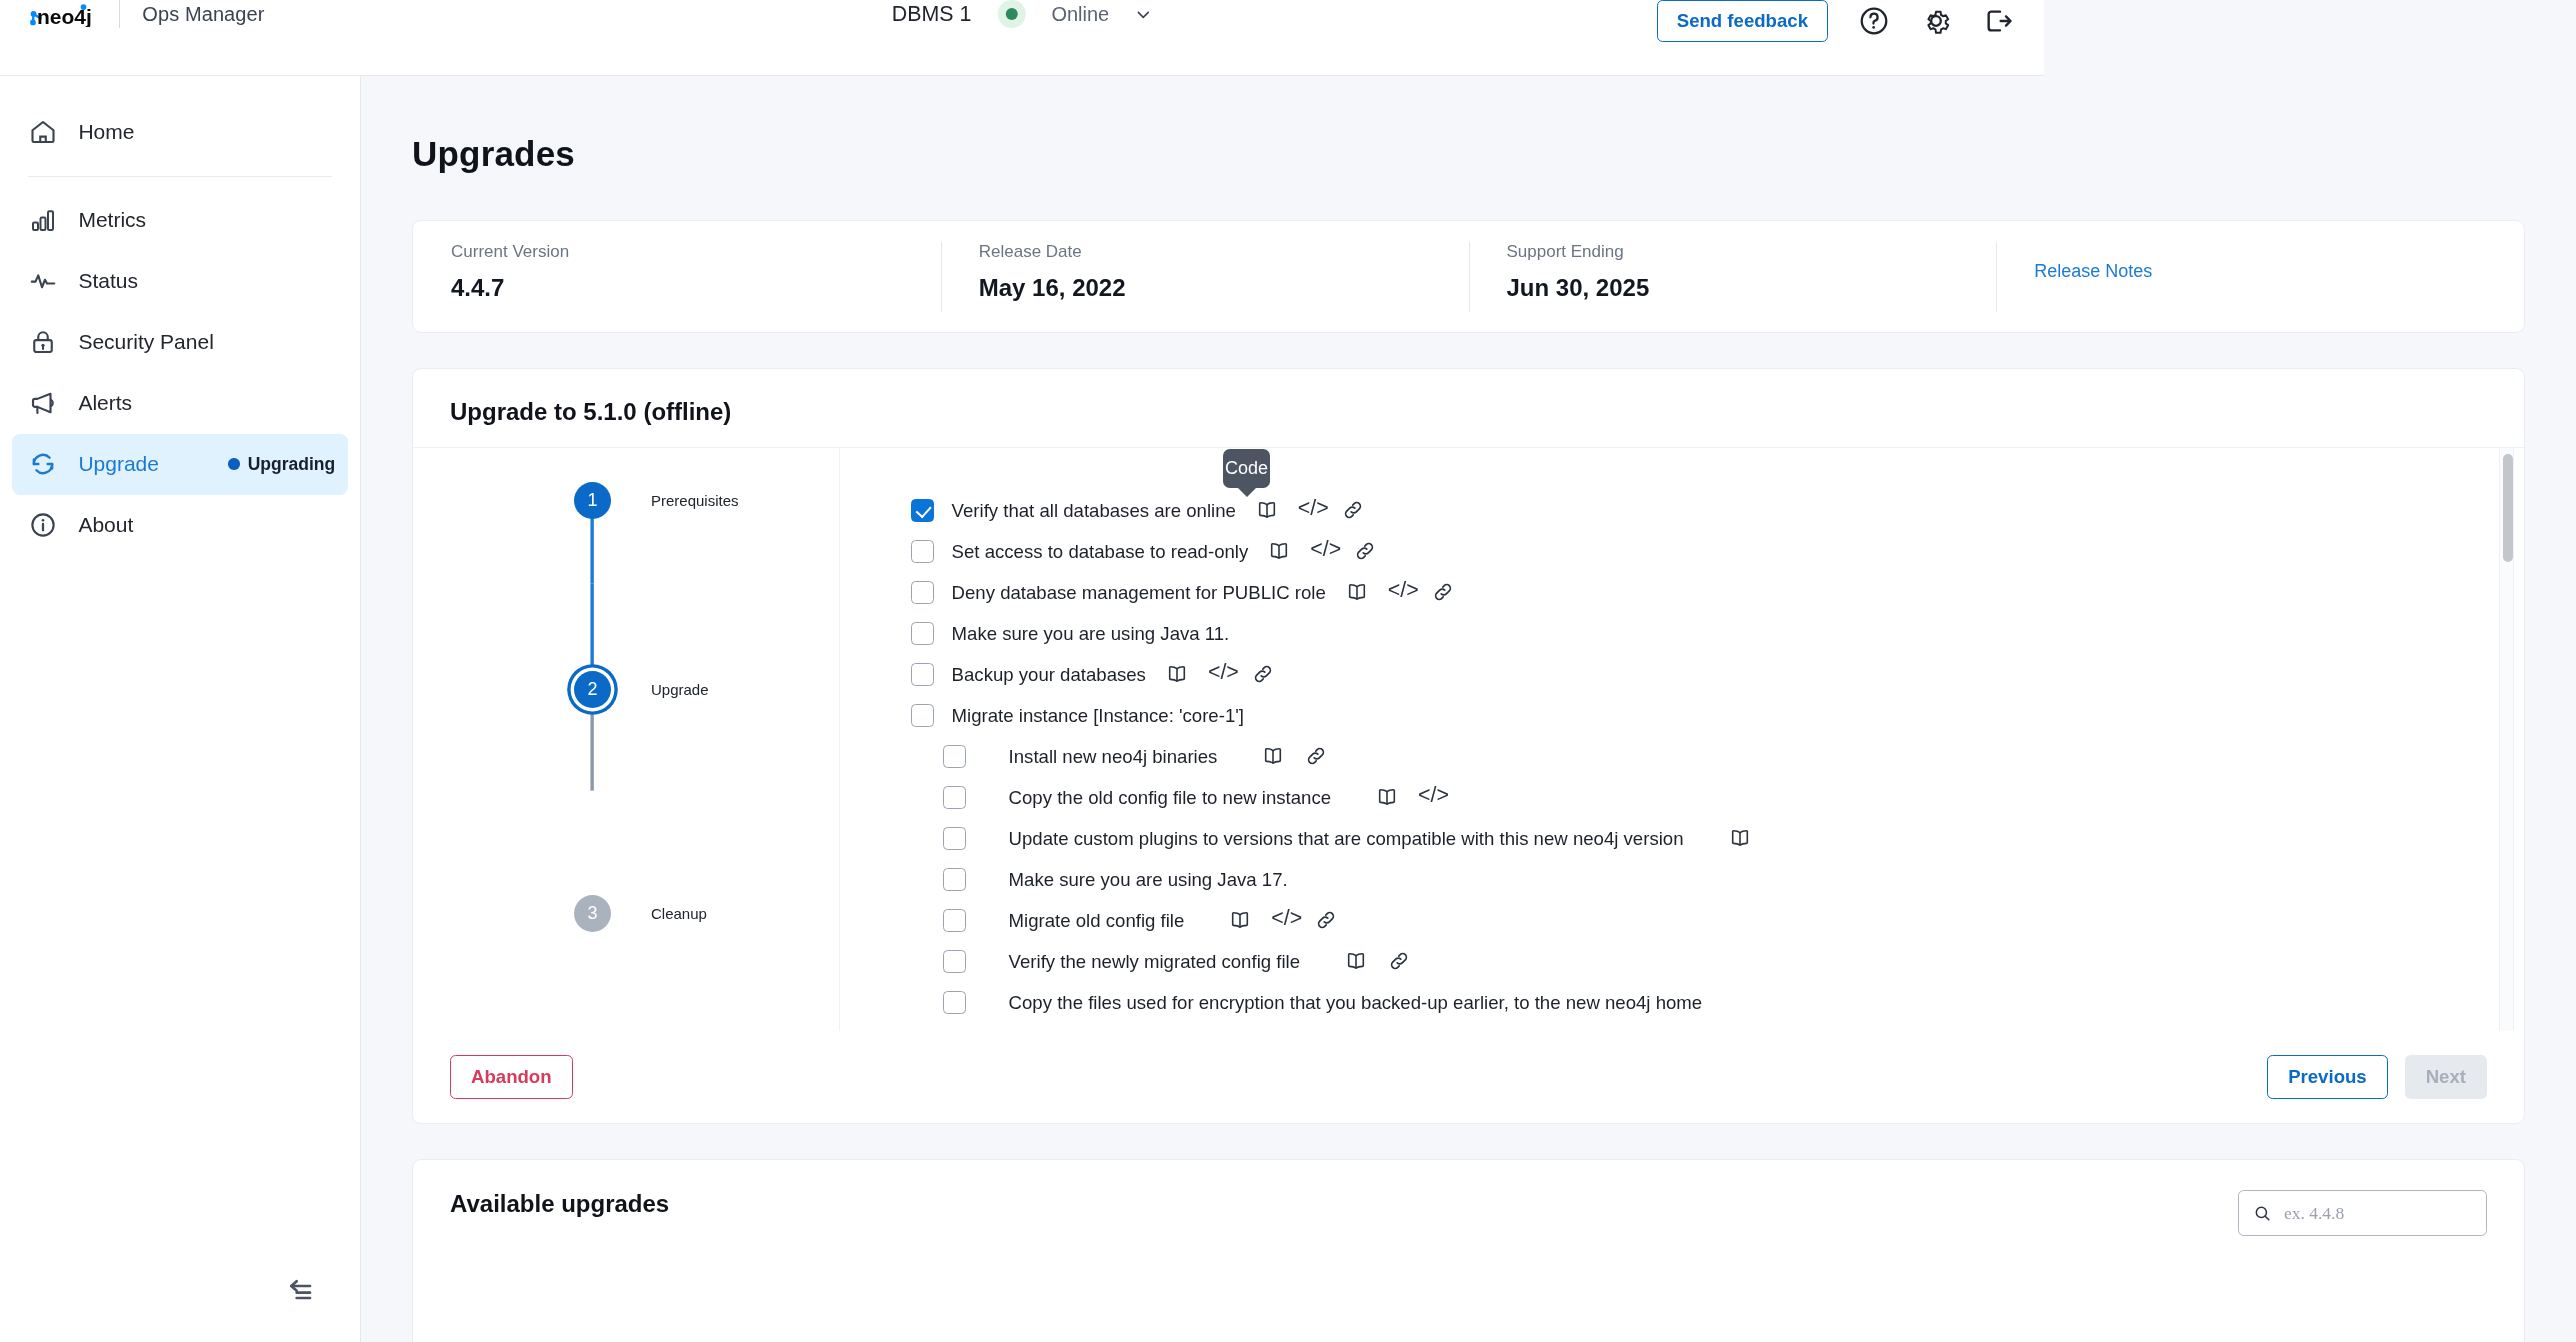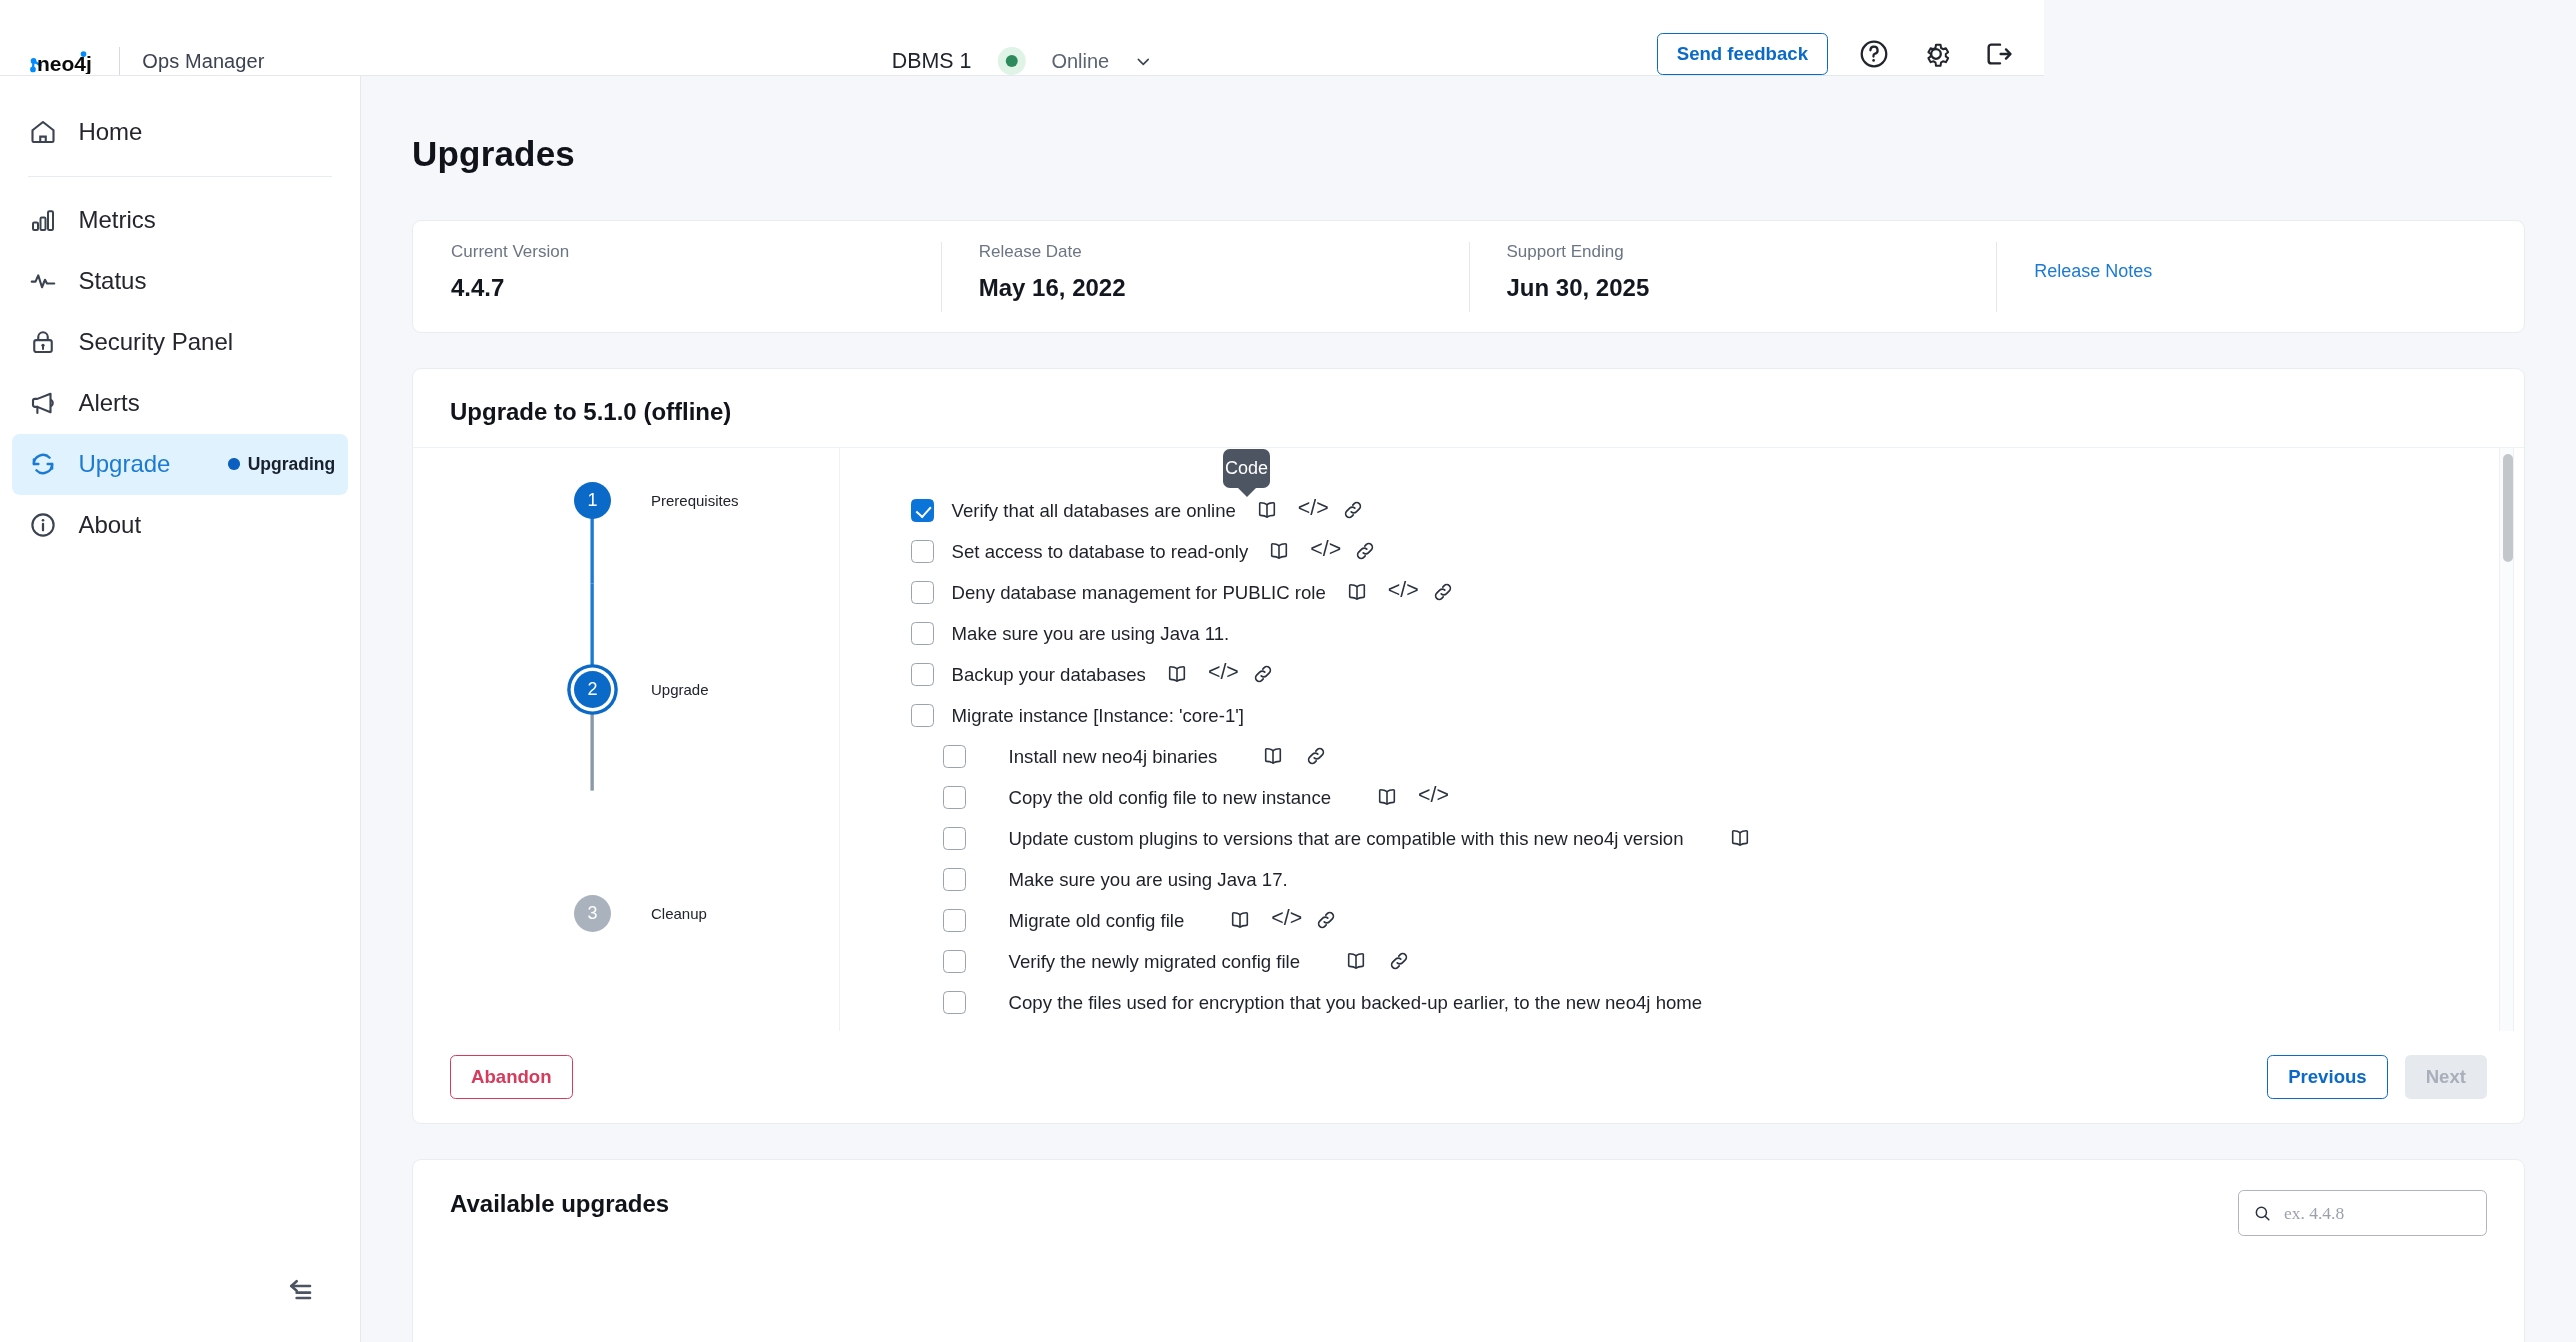--- a/index.html
+++ b/index.html
@@ -8,21 +8,21 @@
     font-family: "Liberation Sans", sans-serif;
     background: #f5f7fa;
     color: #1a1d23;
     overflow: hidden;
   }
 
   
   .topbar {
     position: absolute; top: 0; left: 0; width: 2044px; height: 76px;
     background: #ffffff; border-bottom: 0.6px solid #e5e9ee;
-    display: flex; align-items: flex-end;
+    display: flex; align-items: flex-start;
   }
   .brand { display: flex; align-items: center; padding-left: 29px; }
   .neo4j-logo { width: 67px; height: 25px; display: block; }
   .brand-divider { width: 1.1px; height: 28px; background: #d6dbe2; margin: 0 22.6px; }
   .app-name { font-size: 20px; color: #3b4351; letter-spacing: 0.1px; }
 
   .dbms-group {
     position: absolute; left: 50%; transform: translateX(-50%);
     display: flex; align-items: center; gap: 26px;
   }
@@ -51,21 +51,21 @@
     position: absolute; top: 76px; left: 0; width: 361px; height: 1267px;
     background: #ffffff; border-right: 0.6px solid #e5e9ee;
   }
   .nav-list { padding-top: 25px; }
   .nav-item {
     display: flex; align-items: center; height: 61px;
     margin: 0 12.4px; padding: 0 16px; border-radius: 8px; cursor: pointer;
     position: relative;
   }
   .nav-item .nav-ico { width: 30px; height: 30px; flex: 0 0 30px; margin-right: 20px; }
-  .nav-label { font-size: 24px; color: #23262d; white-space: nowrap; }
+  .nav-label { font-size: 21px; color: #23262d; white-space: nowrap; }
   .nav-item.active { background: #e0f2fd; }
   .nav-item.active .nav-label { color: #1b7ad4; }
   .nav-sep { height: 0.6px; background: #e8ebf0; margin: 13.5px 28px; }
   .nav-badge {
     position: absolute; right: 12.4px; display: flex; align-items: center; gap: 8px;
   }
   .nav-badge-dot { width: 11.3px; height: 11.3px; border-radius: 50%; background: #0b5fc0; }
   .nav-badge-text { font-size: 17.5px; font-weight: bold; color: #18202c; }
   .collapse-btn {
     position: absolute; bottom: 37px; left: 286px; width: 32px; height: 32px; cursor: pointer;

